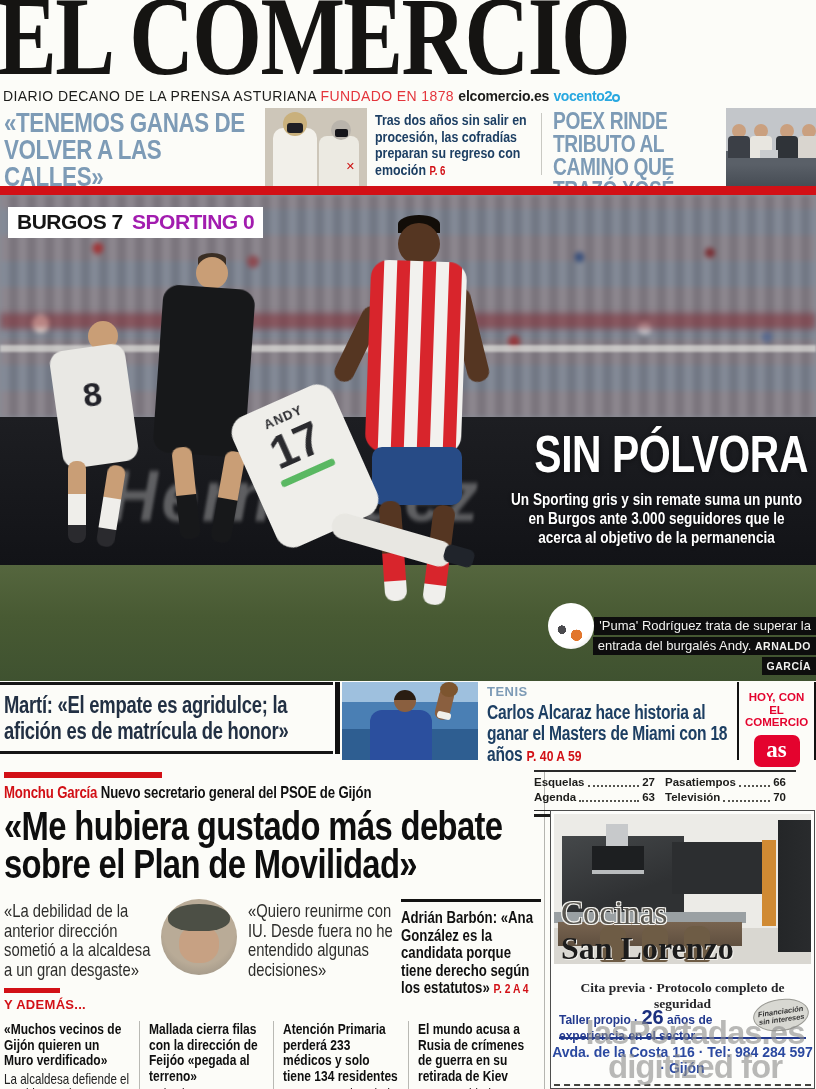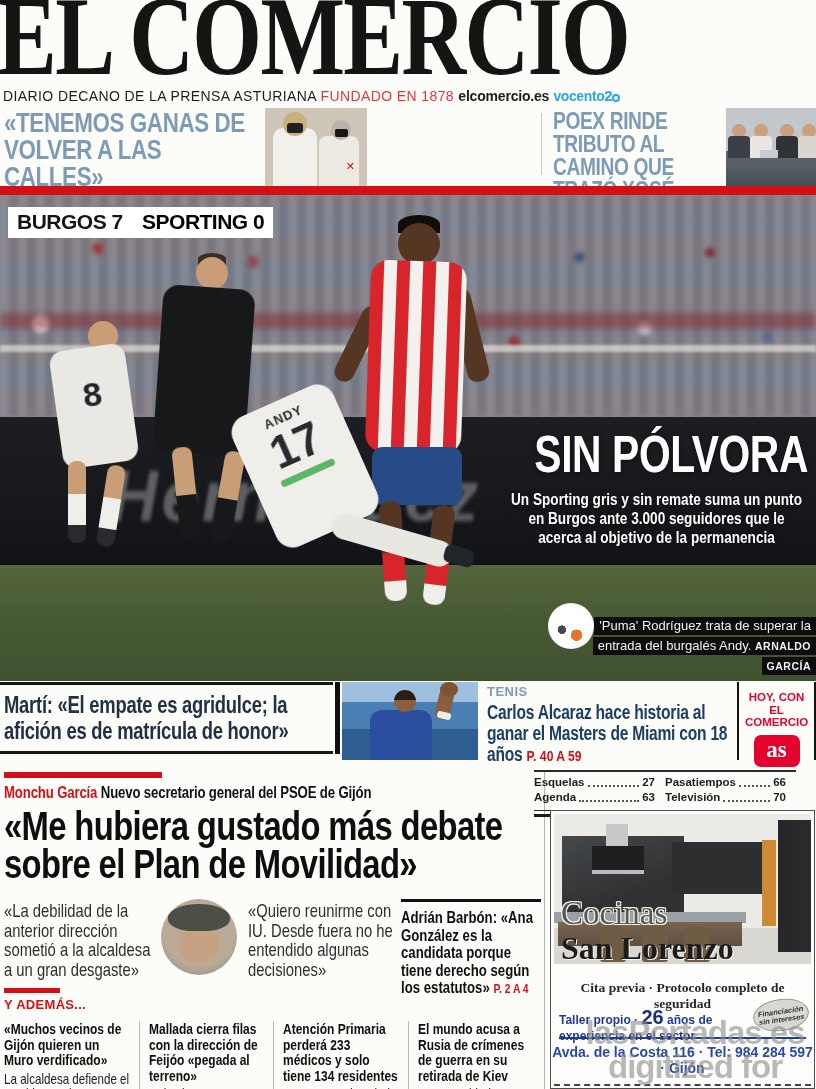--- a/index.html
+++ b/index.html
@@ -109,21 +109,21 @@
   .sp-leg{width:22px;height:100px;border-radius:9px;
           background:linear-gradient(180deg,#553622 0 52%,#d8252c 52% 80%,#f0efec 80%);}
   .sp-l1{left:382px;top:306px;transform:rotate(-4deg);} .sp-l2{left:428px;top:310px;transform:rotate(7deg);}
   .ball{position:absolute;left:548px;top:408px;width:46px;height:46px;border-radius:50%;
         background:radial-gradient(circle 8px at 62% 70%, #e2762d 70%, transparent 72%),
                    radial-gradient(circle 6px at 30% 58%, #4a4a4e 70%, transparent 72%),
                    radial-gradient(circle at 35% 30%, #ffffff 0 68%, #d4d4d0);}
 
   .ms-label{position:absolute;top:12px;left:8px;background:#fff;padding:3px 9px 4px;font-weight:bold;
             font-size:21px;letter-spacing:-.5px;white-space:nowrap;}
-  .ms-label .home{color:#151515;} .ms-label .away{color:#000000;margin-left:14px;}
+  .ms-label .home{color:#151515;} .ms-label .away{color:#a21caf;margin-left:4px;}
   .ms-head{position:absolute;top:230px;right:8px;width:340px;text-align:right;color:#fff;font-weight:bold;
            font-size:51px;letter-spacing:-.5px;text-shadow:0 1px 6px rgba(0,0,0,.45);}
   .ms-deck{position:absolute;top:295px;right:10px;width:300px;text-align:center;color:#fff;font-weight:bold;
            font-size:17px;line-height:19px;text-shadow:0 1px 4px rgba(0,0,0,.6);}
   .ms-caption{position:absolute;right:0;bottom:5px;width:262px;text-align:right;font-size:13px;line-height:20px;color:#f2f2f0;}
   .capbox{background:#0d0d0d;padding:1px 5px 2px;-webkit-box-decoration-break:clone;box-decoration-break:clone;}
   .capcredit{font-weight:bold;font-size:10.5px;letter-spacing:.5px;}
 
   
   .strip2{position:absolute;top:682px;left:0;width:816px;height:84px;}
@@ -239,20 +239,24 @@
     </div>
     <div class="ts-photo1">
       <div class="p1-rob1"></div>
       <div class="p1-head1"></div>
       <div class="p1-mask1"></div>
       <div class="p1-rob2"></div>
       <div class="p1-head2"></div>
       <div class="p1-mask2"></div>
       <div class="p1-x">✕</div>
     </div>
+    <div class="ts-center">
+      <span class="cond"><span>Tras dos años sin salir en procesión, las cofradías preparan su regreso con emoción</span>
+      <span class="pgref">P. 6</span></span>
+    </div>
     <div class="ts-div"></div>
     <div class="ts-right">
       <span class="cond"><span>POEX RINDE TRIBUTO AL CAMINO QUE TRAZÓ XOSÉ BOLADO</span>
       <span class="pgref">P. 60</span></span>
     </div>
     <div class="ts-photo2">
       <div class="p2-head" style="left:6px"></div>
       <div class="p2-torso" style="left:2px;background:#3b3f46"></div>
       <div class="p2-head" style="left:28px"></div>
       <div class="p2-torso" style="left:24px;background:#e8e6e0"></div>

